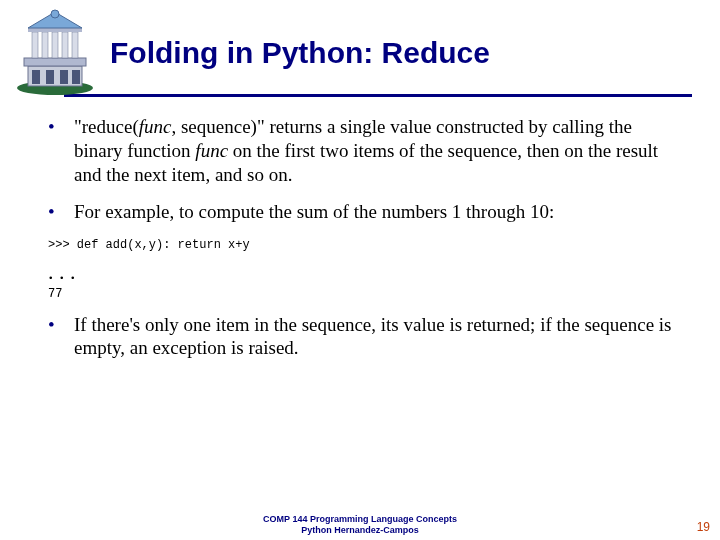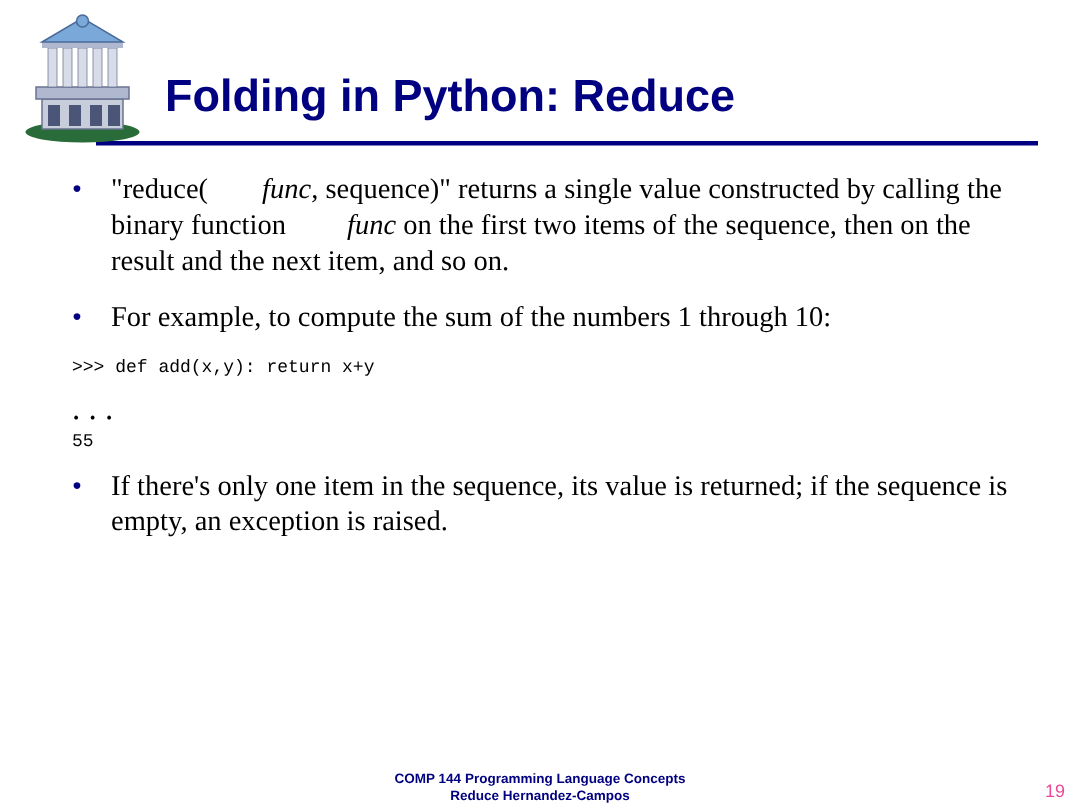--- a/index.html
+++ b/index.html
@@ -19,21 +19,21 @@
   .logo-wrap {
     width: 90px;
     height: 88px;
     position: relative;
     flex-shrink: 0;
   }
   .logo-wrap svg { display: block; }
   .title-wrap {
     flex: 1;
     padding-left: 10px;
-    padding-bottom: 6px;
+    padding-bottom: 18px;
   }
   .slide-title {
     font-family: Arial, Helvetica, sans-serif;
     font-weight: bold;
     font-size: 30px;
     color: #000080;
     margin-bottom: 8px;
   }
   .underline {
     height: 3px;
@@ -53,21 +53,21 @@
     margin-bottom: 14px;
   }
   .bullet-dot {
     color: #000080;
     width: 26px;
     flex-shrink: 0;
     font-size: 19px;
     line-height: 1.25;
   }
   .bullet-text { flex: 1; }
-  .italic { font-style: italic; margin-left: 36px; }
+  .italic { font-style: italic; }
   .code-block {
     font-family: "Courier New", Courier, monospace;
     font-size: 12px;
     margin-left: 0px;
     margin-bottom: 4px;
     line-height: 1.3;
   }
   .ellipsis {
     font-size: 22px;
     margin-bottom: 2px;
@@ -84,21 +84,21 @@
     font-weight: bold;
     color: #000080;
     line-height: 1.2;
   }
   .page-num {
     position: absolute;
     bottom: 6px;
     right: 10px;
     font-family: Arial, Helvetica, sans-serif;
     font-size: 12px;
-    color: #ec4899;
+    color: #c2410c;
   }
 </style>
 </head>
 <body>
 
 <div class="header">
   <div class="logo-wrap">
     <svg viewBox="0 0 90 88" width="90" height="88">
       <ellipse cx="45" cy="80" rx="38" ry="7" fill="#2a6b3a"></ellipse>
       <rect x="18" y="58" width="54" height="20" fill="#c8cddb" stroke="#6a7390" stroke-width="1"></rect>
@@ -130,27 +130,27 @@
     <div class="bullet-text"><span>"reduce(</span><span class="italic">func</span><span>, sequence)" returns a single value constructed by calling the binary function </span><span class="italic">func</span><span> on the first two items of the sequence, then on the result and the next item, and so on.</span></div>
   </div>
 
   <div class="bullet-row">
     <div class="bullet-dot">•</div>
     <div class="bullet-text">For example, to compute the sum of the numbers 1 through 10:</div>
   </div>
 
   <div class="code-block">&gt;&gt;&gt; def add(x,y): return x+y</div>
   <div class="ellipsis">. . .</div>
-  <div class="code-block">55</div>
+  <div class="code-block">77</div>
 
   <div class="bullet-row" style="margin-top:10px">
     <div class="bullet-dot">•</div>
     <div class="bullet-text">If there's only one item in the sequence, its value is returned; if the sequence is empty, an exception is raised.</div>
   </div>
 
 </div>
 
 <div class="footer">
   <div>COMP 144 Programming Language Concepts</div>
-  <div>Reduce Hernandez-Campos</div>
+  <div>Python Hernandez-Campos</div>
 </div>
 
 <div class="page-num">19</div>
 
 </body></html>

